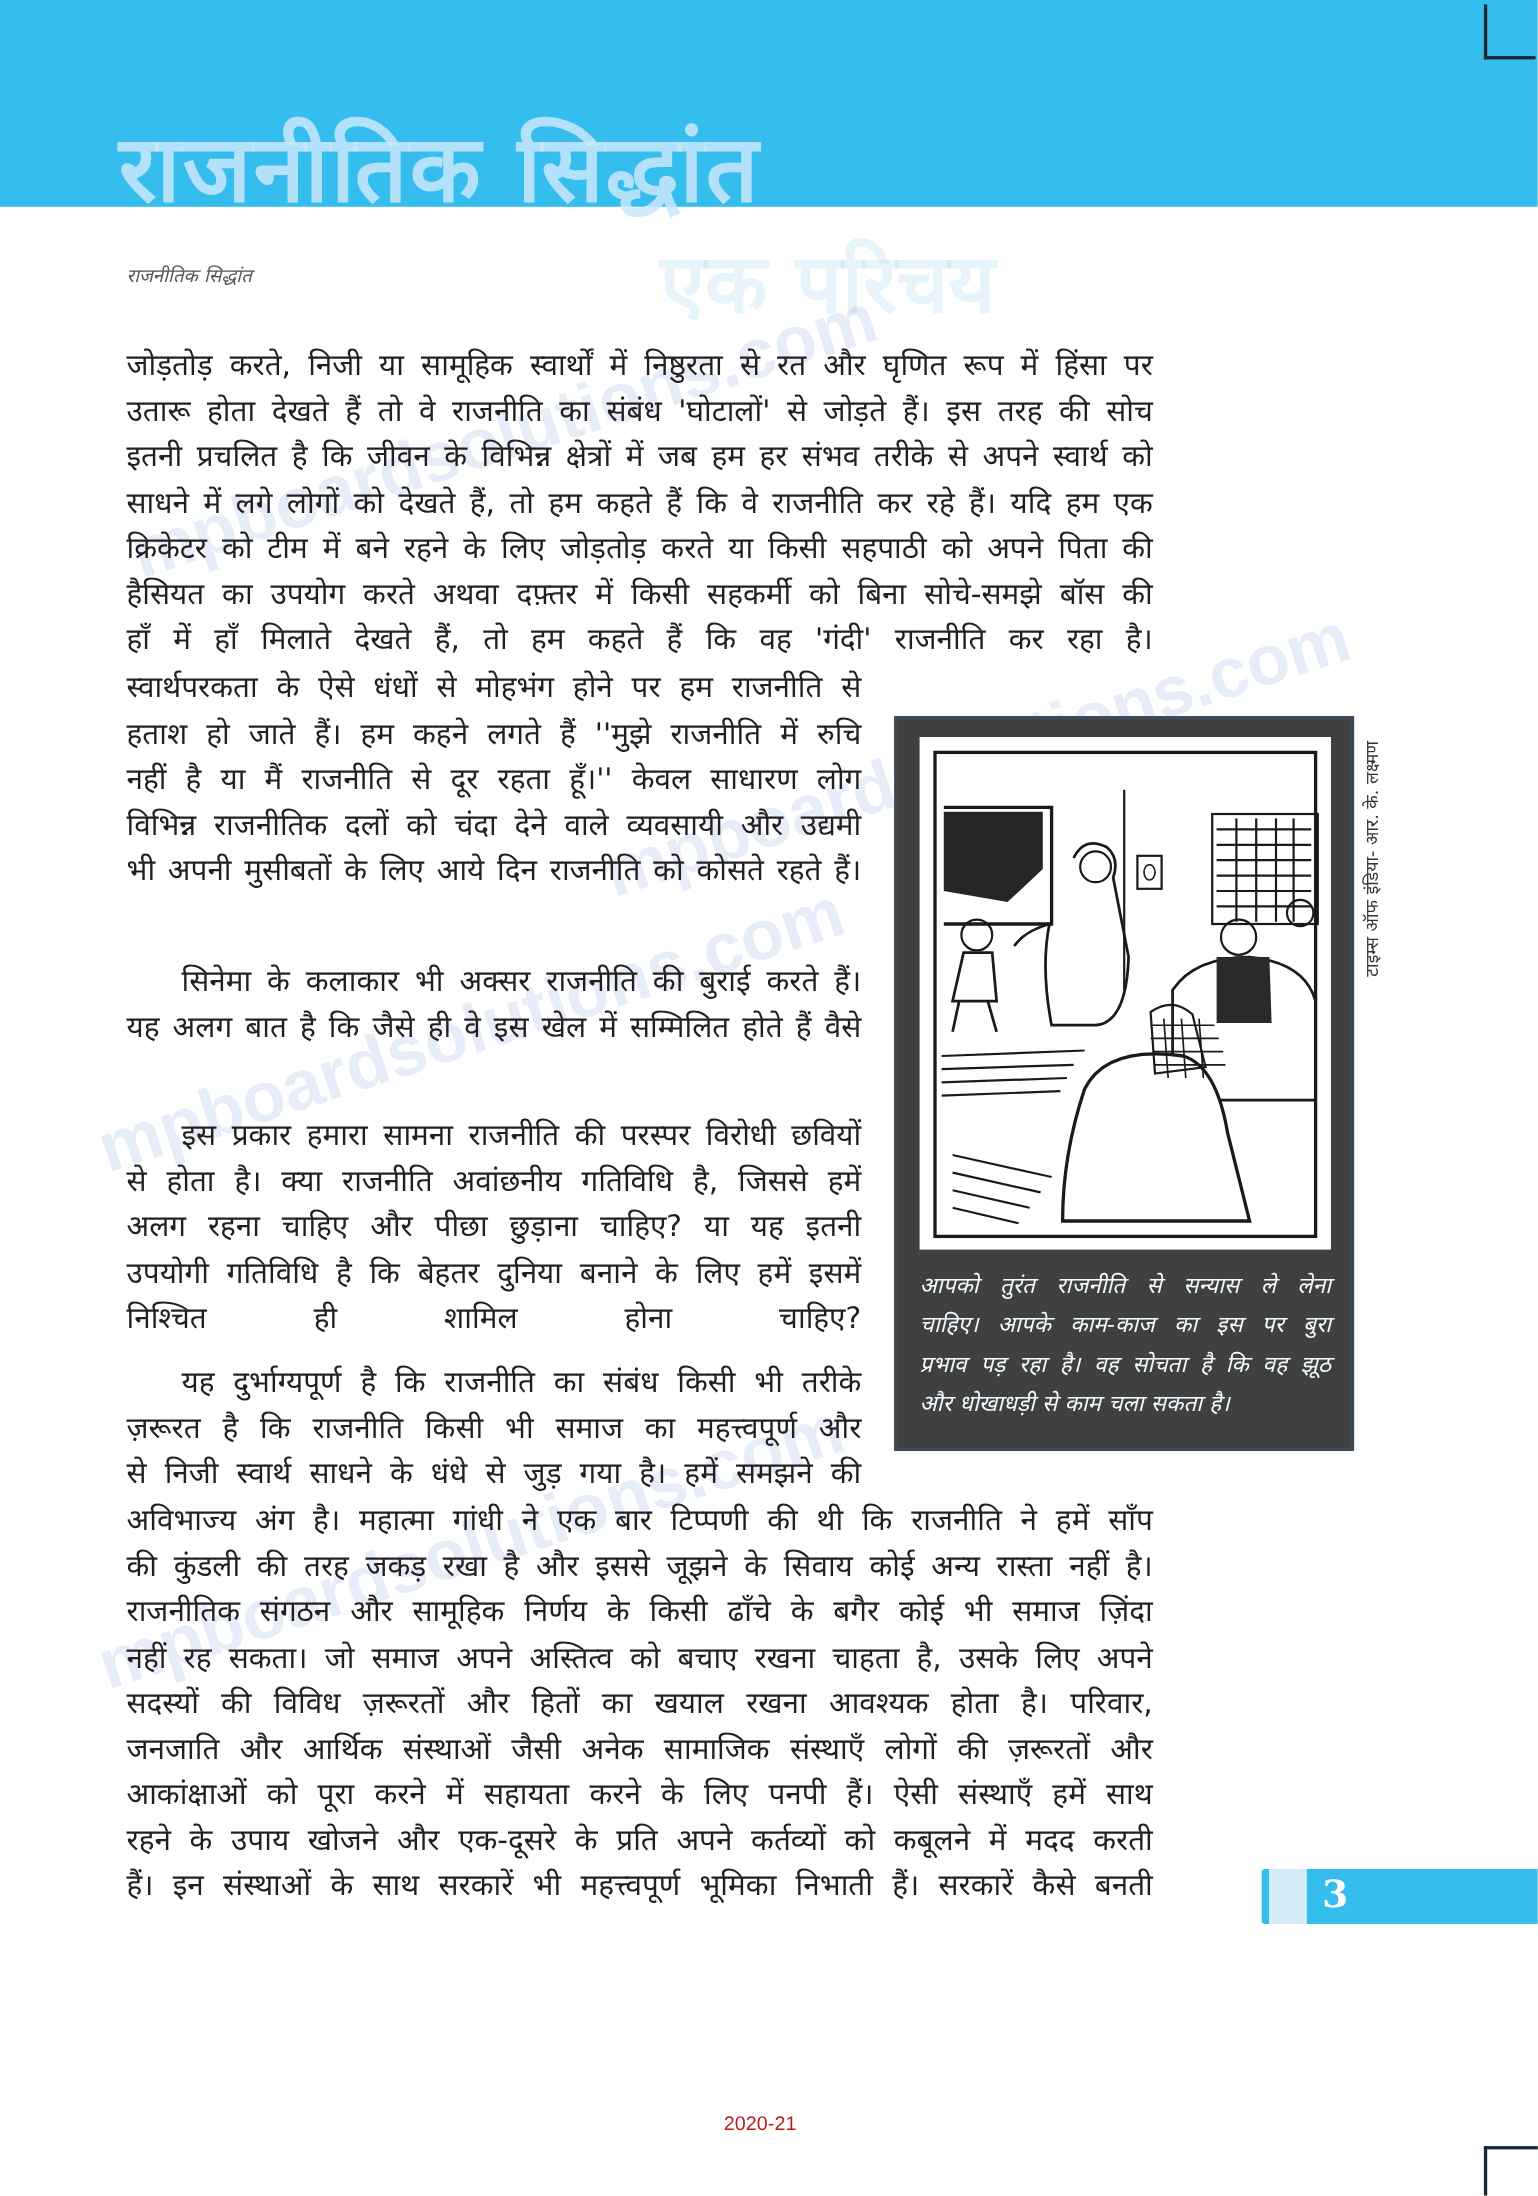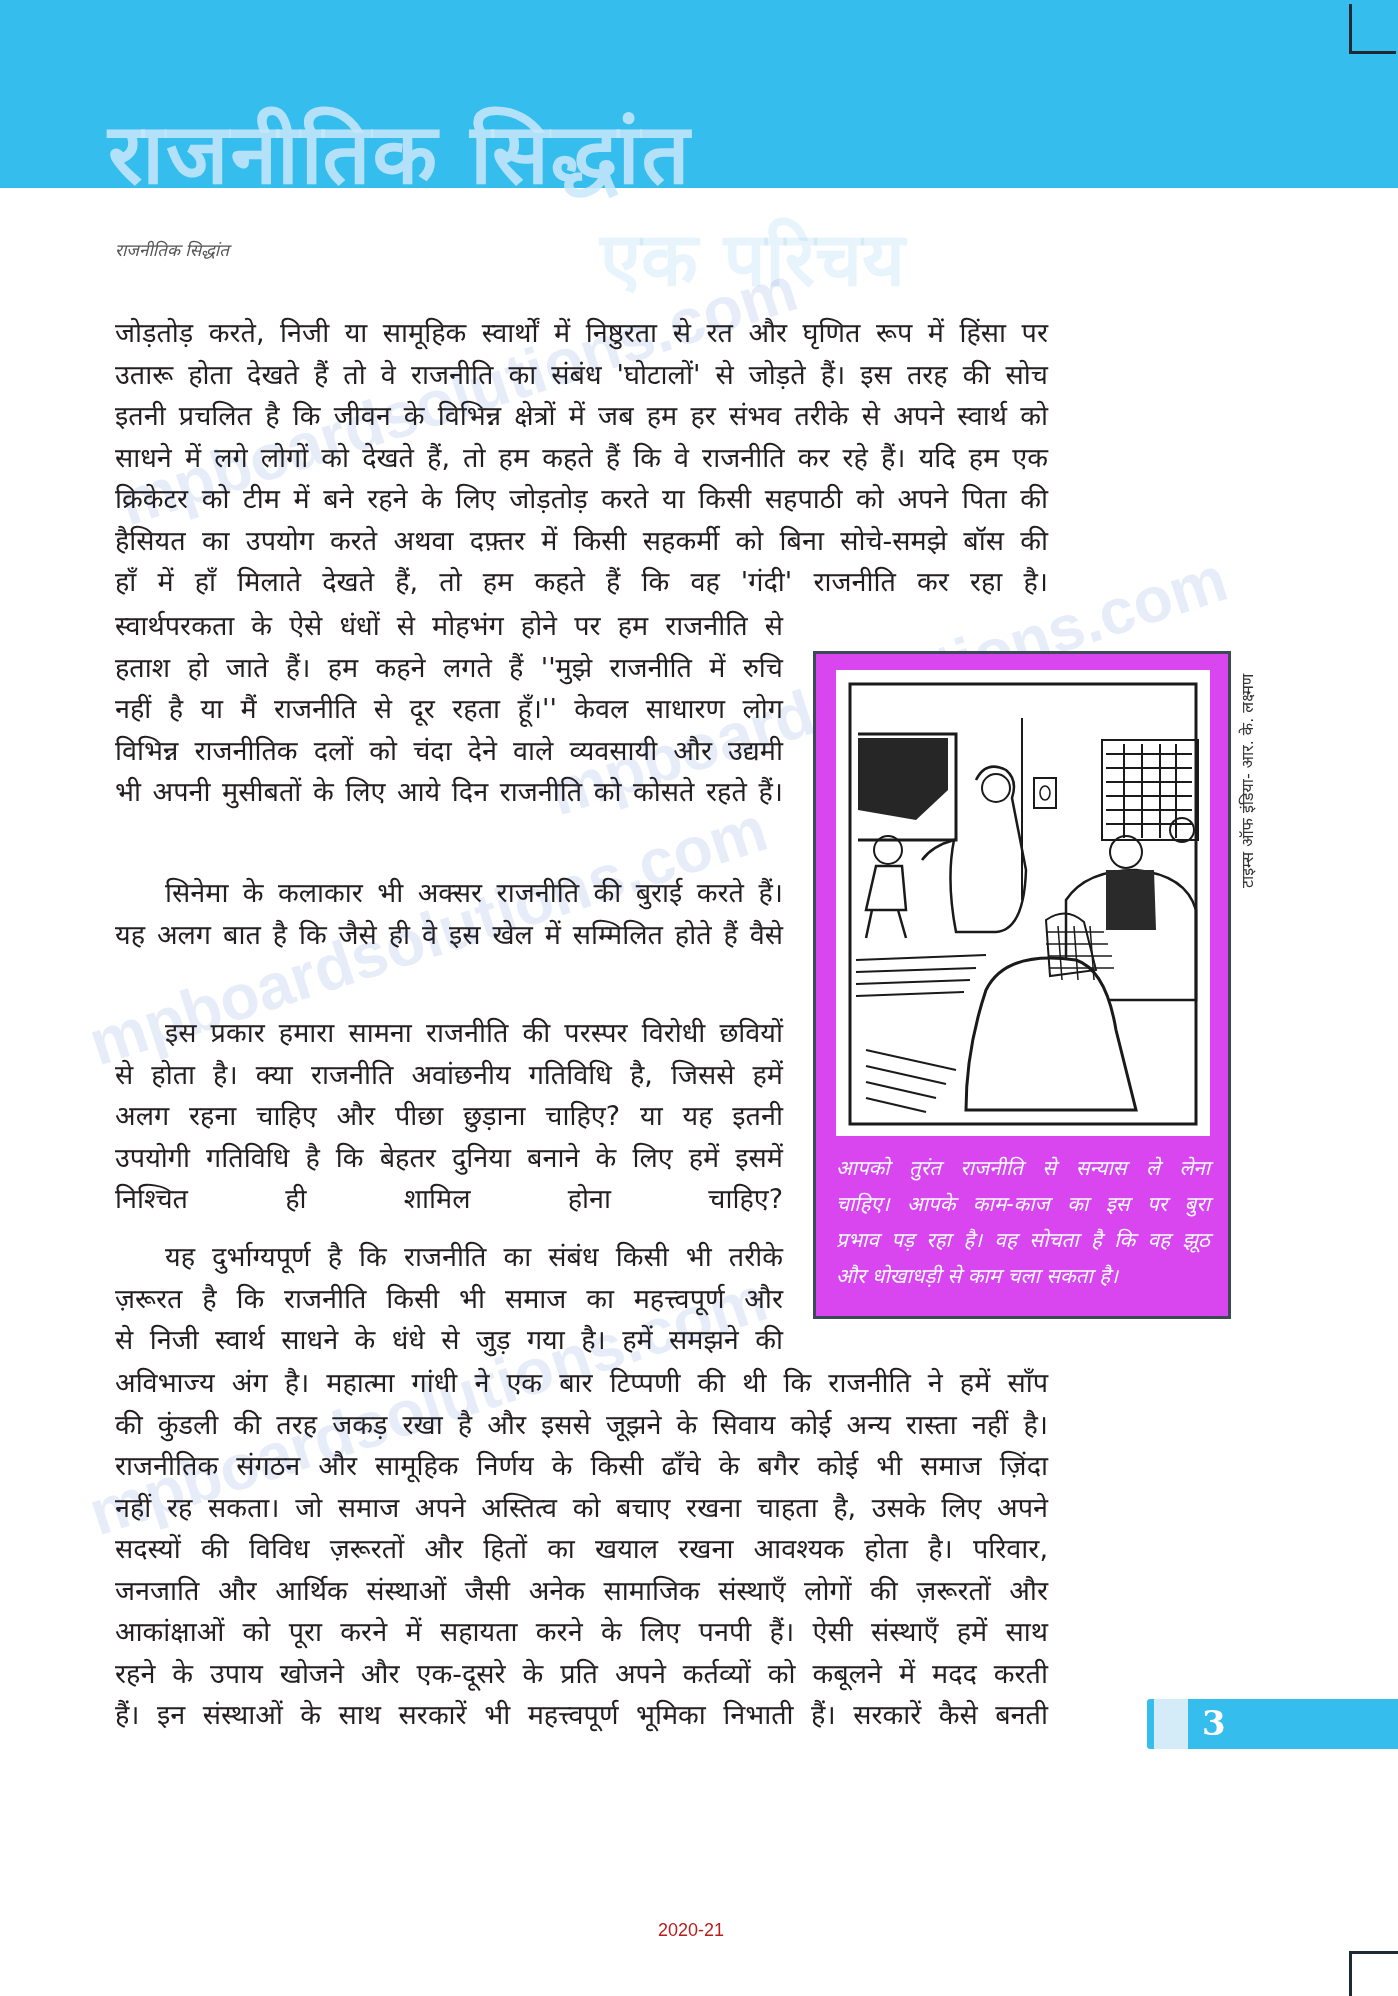--- a/index.html
+++ b/index.html
@@ -35,21 +35,21 @@
     position: absolute; left: 115px; font-size: 27px; line-height: 41.5px;
     text-align: justify; text-align-last: justify; color: #231f20;
   }
   .body-text .line { display: block; white-space: nowrap; text-align: justify; }
   .wide { width: 933px; }
   .narrow { width: 668px; }
   .indent { padding-left: 50px; }
 
   .figure {
     position: absolute; left: 813px; top: 651px; width: 418px; height: 668px;
-    background: #d946ef; border: 3px solid #3b4a56; box-sizing: border-box;
+    background: #404040; border: 3px solid #3b4a56; box-sizing: border-box;
   }
   .figure .art {
     position: absolute; left: 20px; top: 16px; width: 374px; height: 466px;
     background: #fff;
   }
   .figure .caption {
     position: absolute; left: 20px; top: 496px; width: 374px;
     font-size: 20.5px; line-height: 36px; font-style: italic;
     color: #f2fbff; text-align: justify;
   }

